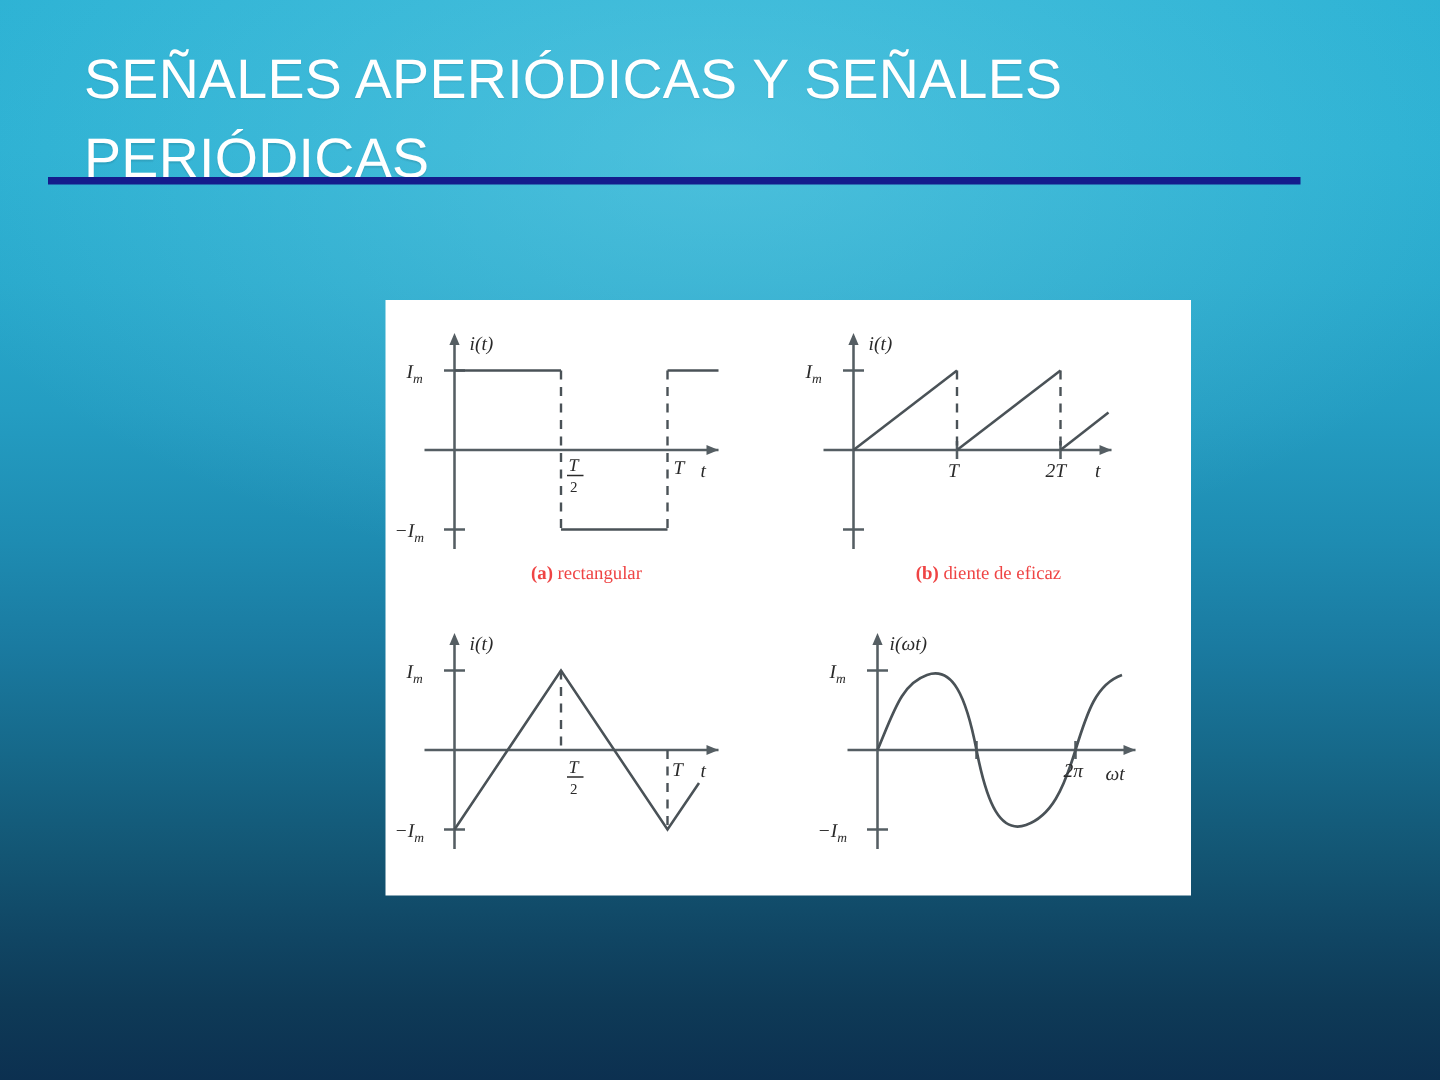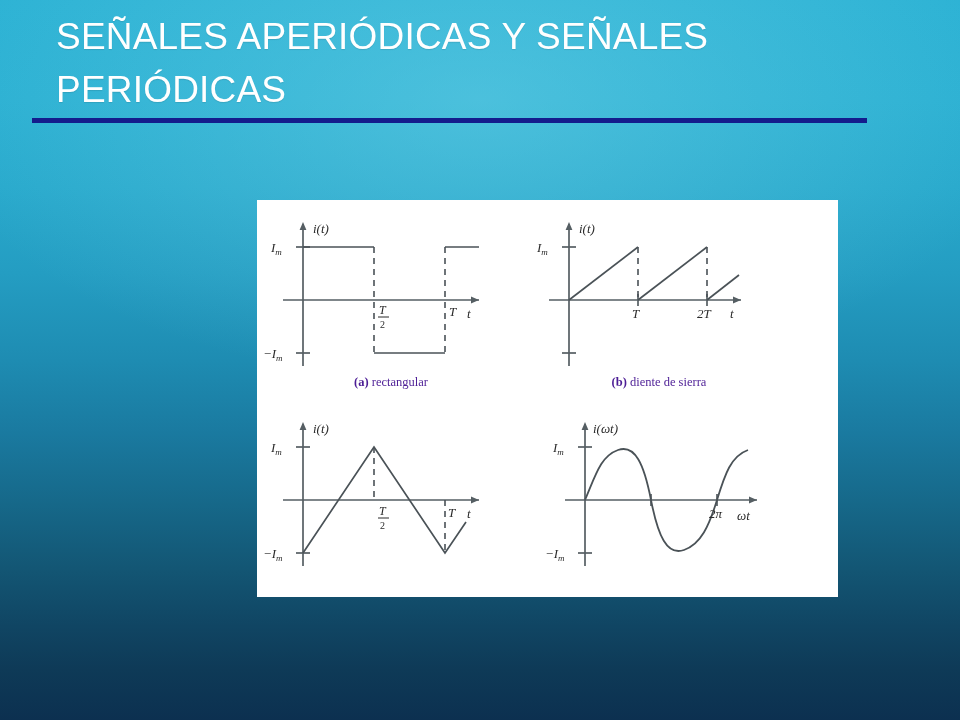--- a/index.html
+++ b/index.html
@@ -32,21 +32,21 @@
         #135674 79%,
         #104563 87%,
         #0e3a57 93%,
         #0c3050 100%);
   }
 
   
   #title-block {
     position: absolute;
     left: 56px;
-    top: 10px;
+    top: 26px;
     width: 820px;
   }
   #slide-title {
     color: #ffffff;
     font-family: "Liberation Sans", sans-serif;
     font-size: 37px;
     line-height: 53px;
     letter-spacing: 0.2px;
     font-weight: 400;
     text-transform: uppercase;
@@ -75,21 +75,21 @@
     line-height: 21px;
     text-align: justify;
     text-shadow: 0 1px 1px rgba(0,0,0,0.12);
   }
 
   
   #figure-panel {
     position: absolute;
     left: 257px;
     top: 200px;
-    width: 581px;
+    width: 537px;
     height: 397px;
     background: #ffffff;
   }
   .figure-cell {
     position: absolute;
     width: 268px;
     height: 198px;
   }
   #fig-a { left: 0px;   top: 0px; }
   #fig-b { left: 268px; top: 0px; }
@@ -98,21 +98,21 @@
 
   .figure-cell svg { display: block; }
 
   .cap {
     position: absolute;
     width: 100%;
     text-align: center;
     bottom: 8px;
     font-family: "Liberation Serif", serif;
     font-size: 12.5px;
-    color: #4c1d95;
+    color: #ef4444;
   }
   .cap b { font-weight: bold; }
 </style>
 </head>
 <body>
 
 <div id="slide">
 
   <div id="title-block">
     <h1 id="slide-title">Señales aperiódicas y señales
@@ -192,21 +192,21 @@
           <line x1="182" y1="47" x2="182" y2="100"></line>
         </g>
         <text x="54" y="33" font-family="Liberation Serif, serif" font-size="13" font-style="italic" fill="#2a2a2a">i(t)</text>
         <text x="205" y="118" font-family="Liberation Serif, serif" font-size="13" font-style="italic" fill="#2a2a2a">t</text>
         <text x="12" y="52" font-family="Liberation Serif, serif" font-size="13" font-style="italic" fill="#2a2a2a"><tspan>I</tspan><tspan dy="3" font-size="9">m</tspan></text>
         <text x="107" y="118" font-family="Liberation Serif, serif" font-size="13" font-style="italic" fill="#2a2a2a">T</text>
         <text x="172" y="118" font-family="Liberation Serif, serif" font-size="13" font-style="italic" fill="#2a2a2a">2T</text>
       </svg>
       <div class="cap">
         <b>(b)</b>
-        <span>diente de sierra</span>
+        <span>diente de eficaz</span>
       </div>
     </div>
 
     <div class="figure-cell" id="fig-c">
       <svg width="268" height="198" viewBox="0 0 268 198">
         <g stroke="#555e63" fill="none" stroke-width="1.7">
           <line x1="46" y1="26" x2="46" y2="168"></line>
           <line x1="26" y1="102" x2="222" y2="102"></line>
         </g>
         <polygon points="222,102 214,98.6 214,105.4" fill="#555e63"></polygon>

